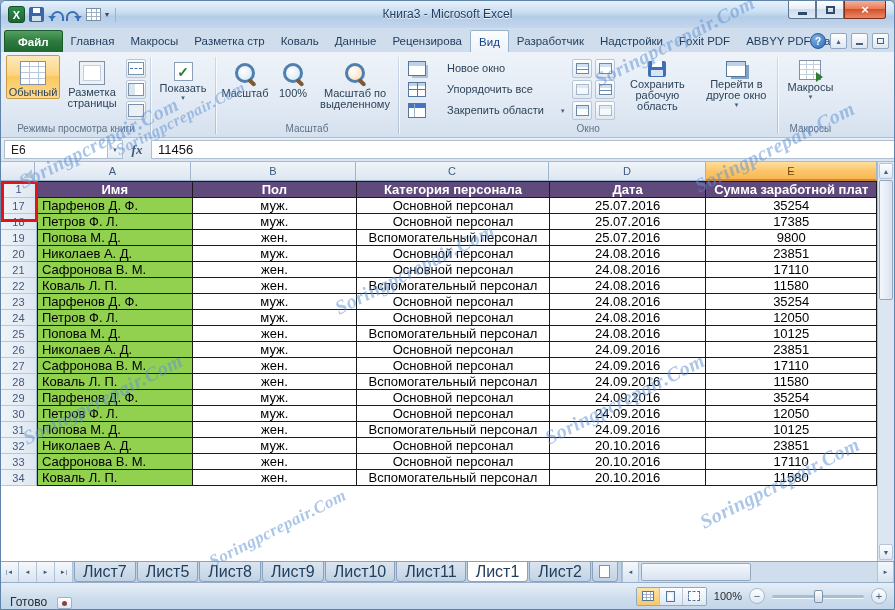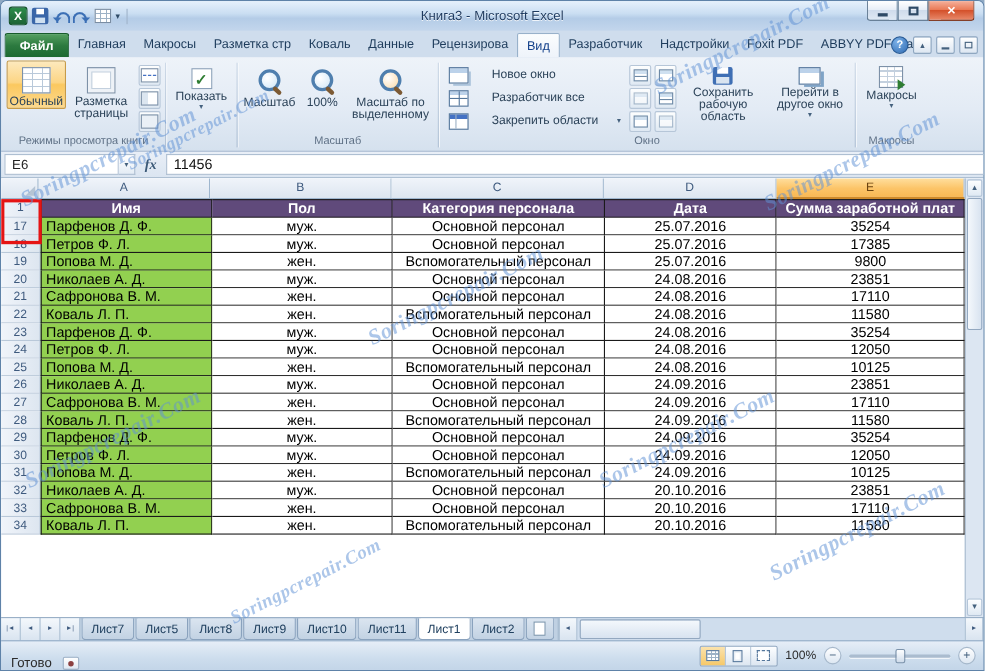--- a/index.html
+++ b/index.html
@@ -105,21 +105,21 @@
 .namecell{background:#92d050;justify-content:flex-start;padding-left:4px}
 .redbox{position:absolute;left:0;top:19px;width:37px;height:41px;border:3px solid #e51414;z-index:8;pointer-events:none}
 .vscroll{width:17px;display:flex;flex-direction:column;background:#dce6f2;border-left:1px solid #aabccf}
 .sarrow{flex:0 0 16px;display:flex;align-items:center;justify-content:center;font-size:7px;color:#44617e;background:linear-gradient(#fdfeff,#dfe9f3);border:1px solid #b4c5d8;border-radius:2px;margin:1px}
 .vtrack{flex:1;position:relative;margin:0 1px}
 .vthumb{position:absolute;top:0;left:0;right:0;height:120px;border:1px solid #93a8c0;border-radius:2px;background:linear-gradient(90deg,#f4f8fc,#d8e3f0)}
 
 .stbar{flex:0 0 21px;background:#bfd0e2;border-top:1px solid #8aa2bd;display:flex;align-items:stretch}
 .tnav{flex:0 0 18px;display:flex;align-items:center;justify-content:center;font-size:6px;color:#3e5a7e;background:linear-gradient(#f4f8fc,#d9e4f0);border-right:1px solid #b0c2d5}
 .stabs{display:flex;align-items:stretch}
-.stab{margin-left:1px;padding:0 8px;display:flex;align-items:center;font-size:11px;color:#20405f;background:linear-gradient(#dbe5f0,#c2d2e3);border:1px solid #8aa2bd;border-top:0;border-radius:0 0 4px 4px;white-space:nowrap}
+.stab{margin-left:1px;padding:0 8px;display:flex;align-items:center;font-size:16px;color:#20405f;background:linear-gradient(#dbe5f0,#c2d2e3);border:1px solid #8aa2bd;border-top:0;border-radius:0 0 4px 4px;white-space:nowrap}
 .stab.active{background:#fff;font-weight:normal}
 .instab{margin-left:1px;width:26px;display:flex;align-items:center;justify-content:center;background:linear-gradient(#dbe5f0,#c2d2e3);border:1px solid #8aa2bd;border-top:0;border-radius:0 0 4px 4px}
 .icsheet-small{width:11px;height:13px;background:#fff;border:1px solid #7a94ad}
 .hs{flex:1;display:flex;align-items:stretch;margin-left:3px;border-left:1px solid #a3b8cd}
 .hsb{flex:0 0 17px;display:flex;align-items:center;justify-content:center;font-size:6px;color:#3e5a7e;background:linear-gradient(#f4f8fc,#d9e4f0);border-left:1px solid #b0c2d5;border-right:1px solid #b0c2d5}
 .htrack{flex:1;position:relative;background:#cfdded}
 .hthumb{position:absolute;left:2px;top:1px;bottom:1px;width:110px;background:linear-gradient(#f4f8fc,#d8e3f0);border:1px solid #93a8c0;border-radius:2px}
 
 .status{flex:0 0 27px;background:linear-gradient(#e6eef7,#cddded 60%,#c3d5e8);border-top:1px solid #96aec9;display:flex;align-items:flex-end;position:relative}
 .ready{font-size:12px;color:#2c2c2c;padding-left:9px}
@@ -259,21 +259,21 @@
 
     <div class="rgroup">
       <div class="rgc">
         <div class="smallstack">
           <div class="sbtnr">
             <div class="ic ic-newwin"></div>
             <span>Новое окно</span>
           </div>
           <div class="sbtnr">
             <div class="ic ic-arrange"></div>
-            <span>Разработчик все</span>
+            <span>Упорядочить все</span>
           </div>
           <div class="sbtnr">
             <div class="ic ic-freeze"></div>
             <span>Закрепить области</span>
             <span class="dd">▾</span>
           </div>
         </div>
         <div class="tinycol">
           <div class="tbtn">
               <div class="ti split"></div>

